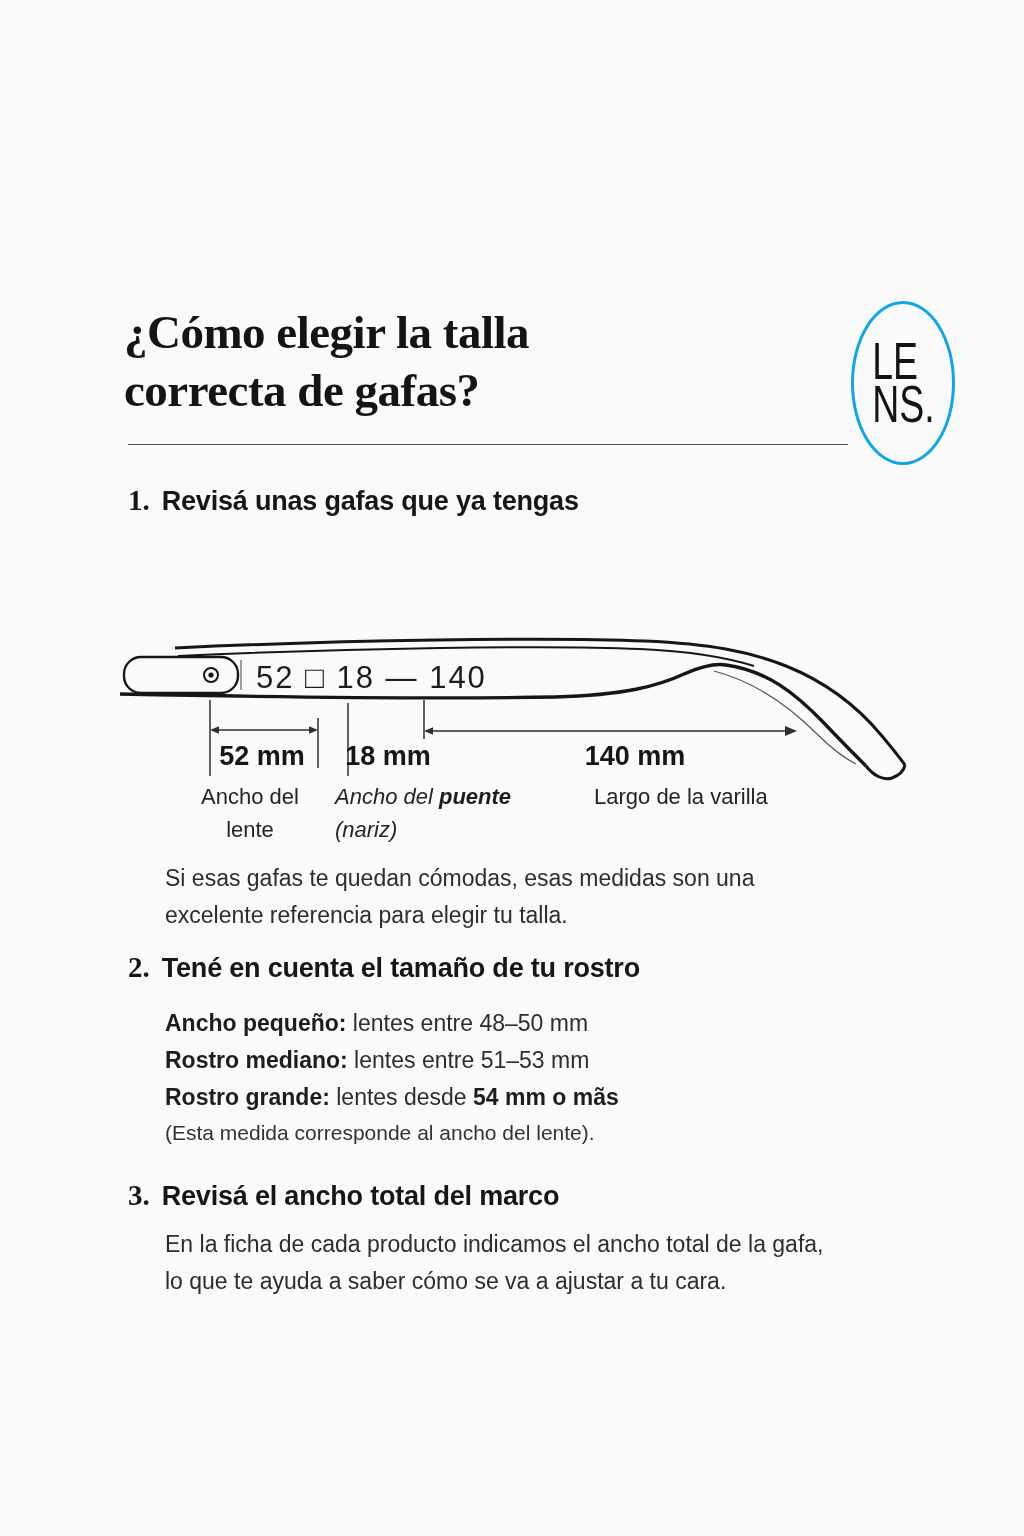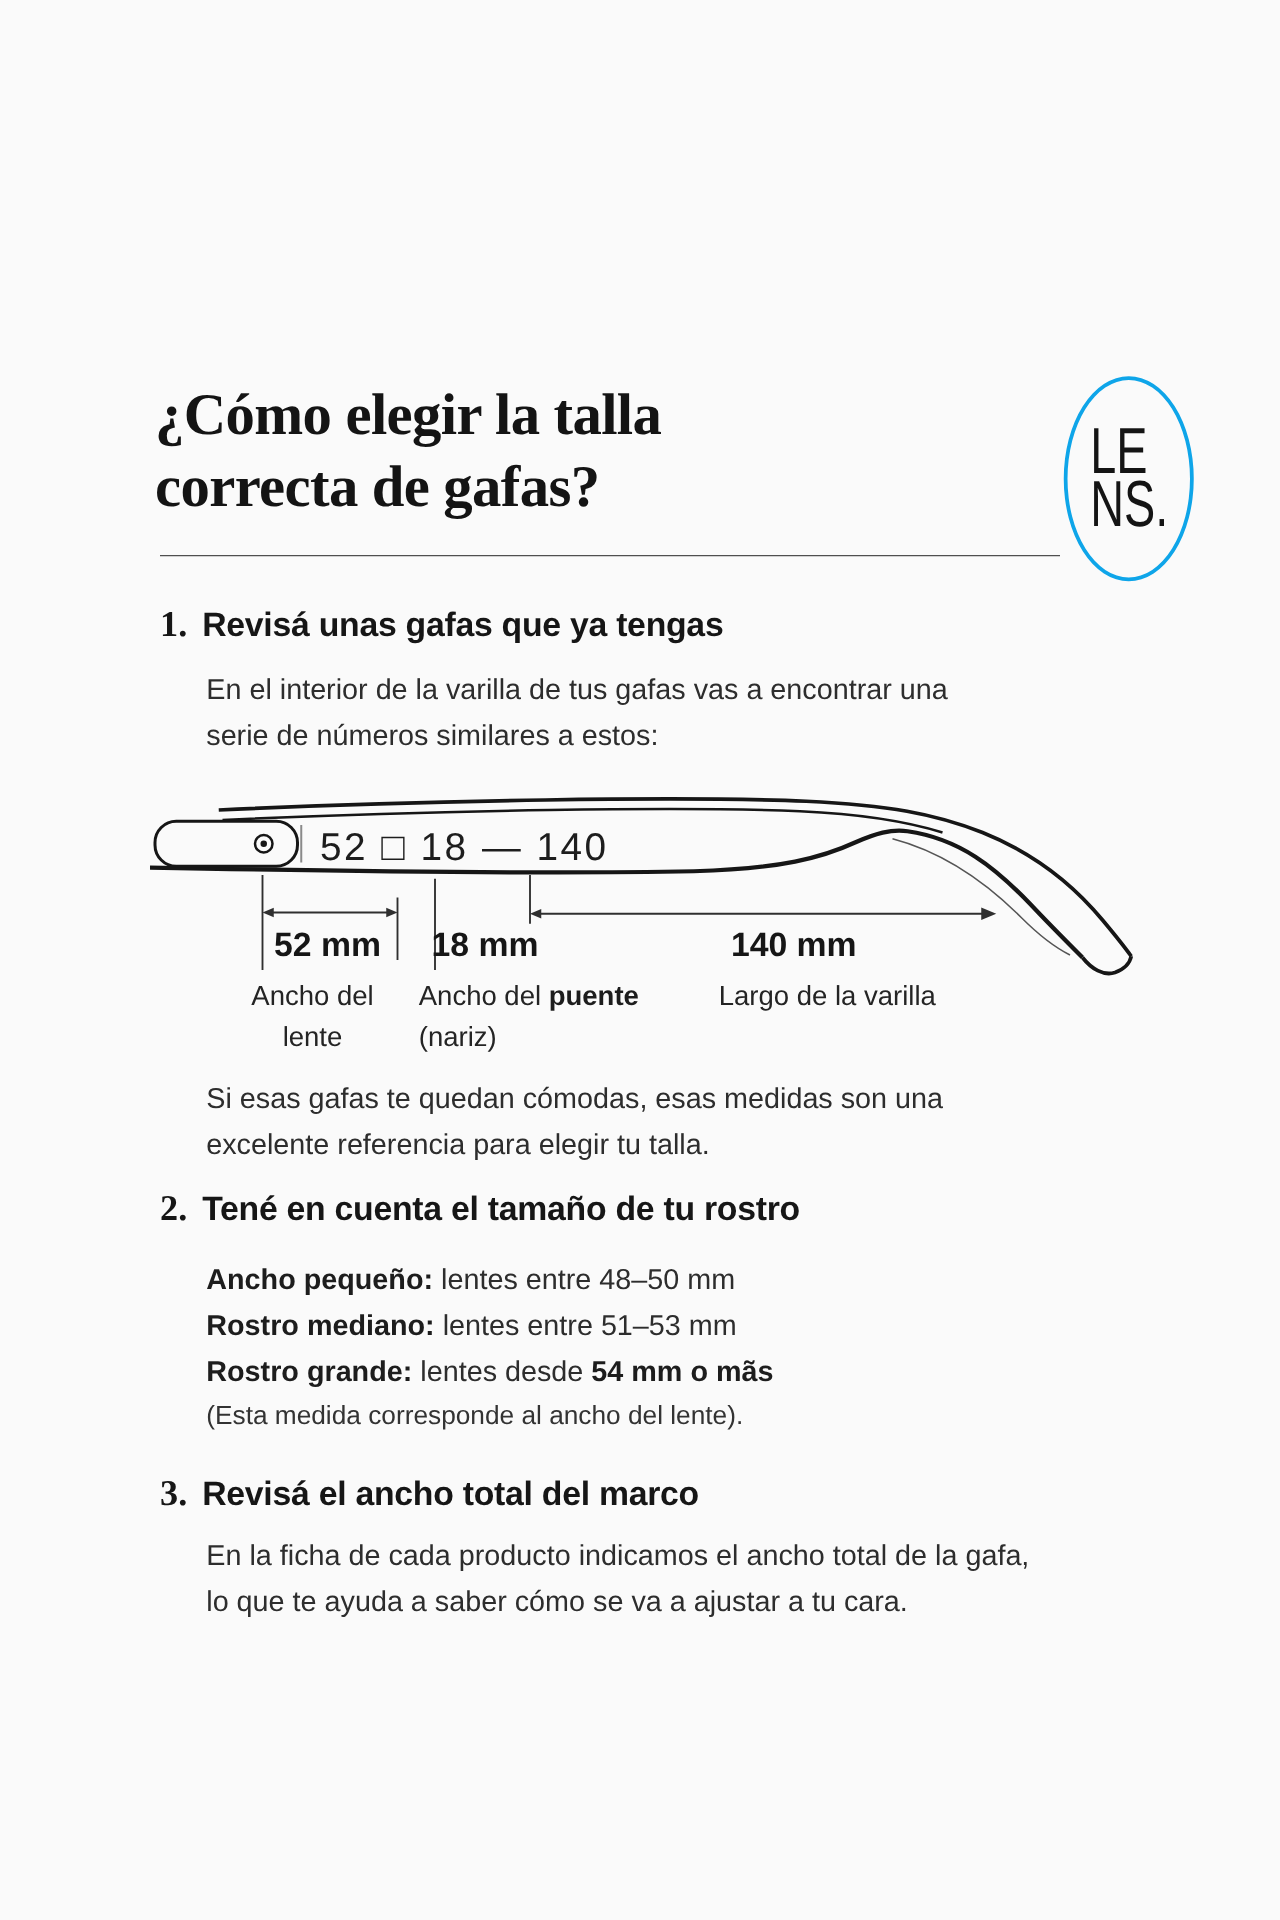--- a/index.html
+++ b/index.html
@@ -85,24 +85,20 @@
 NS.</div>
   </div>
 
   <div class="divider"></div>
 
   <div class="sec-head" style="top:484px;">
     <span class="sec-num">1.</span>
     <span class="sec-title">Revisá unas gafas que ya tengas</span>
   </div>
 
-  <div class="para" style="top:533px;">
-    <div>En el interior de la varilla de tus gafas vas a encontrar una</div>
-    <div>serie de números similares a estos:</div>
-  </div>
 
   <div class="diagram">
     <svg width="890" height="250" viewBox="0 0 890 250">
       <g stroke="#161616" fill="none">
 
         <path d="M55,40 C220,32 430,29 525,33 C590,36 628,43 666,58 C706,74 738,99 762,128 C772,140 780,150 785,157" stroke-width="3"></path>
 
         <path d="M58,48 C230,40 430,37 520,41 C565,43 605,49 634,58" stroke-width="2"></path>
 
         <path d="M0,86 C150,89 330,91 435,89 C505,87 538,78 564,66 C580,59 593,55 606,57 C648,63 676,86 704,115 C719,131 736,148 746,158" stroke-width="3.4"></path>
@@ -135,25 +131,25 @@
     </svg>
 
     <div class="dim-val" style="left:92px;width:100px;">52 mm</div>
     <div class="dim-val" style="left:218px;width:100px;">18 mm</div>
     <div class="dim-val" style="left:450px;width:130px;">140 mm</div>
 
     <div class="dim-label" style="left:75px;width:110px;text-align:center;">
       <div>Ancho del</div>
       <div>lente</div>
     </div>
-    <div class="dim-label" style="left:215px;">
+    <div class="dim-label" style="left:215px;font-style:italic;">
       <div><span>Ancho del </span><span class="b">puente</span></div>
       <div>(nariz)</div>
     </div>
-    <div class="dim-label" style="left:455px;">Largo de la varilla</div>
+    <div class="dim-label" style="left:474px;">Largo de la varilla</div>
   </div>
 
   <div class="para" style="top:860px;">
     <div>Si esas gafas te quedan cómodas, esas medidas son una</div>
     <div>excelente referencia para elegir tu talla.</div>
   </div>
 
   <div class="sec-head" style="top:951px;">
     <span class="sec-num">2.</span>
     <span class="sec-title">Tené en cuenta el tamaño de tu rostro</span>

